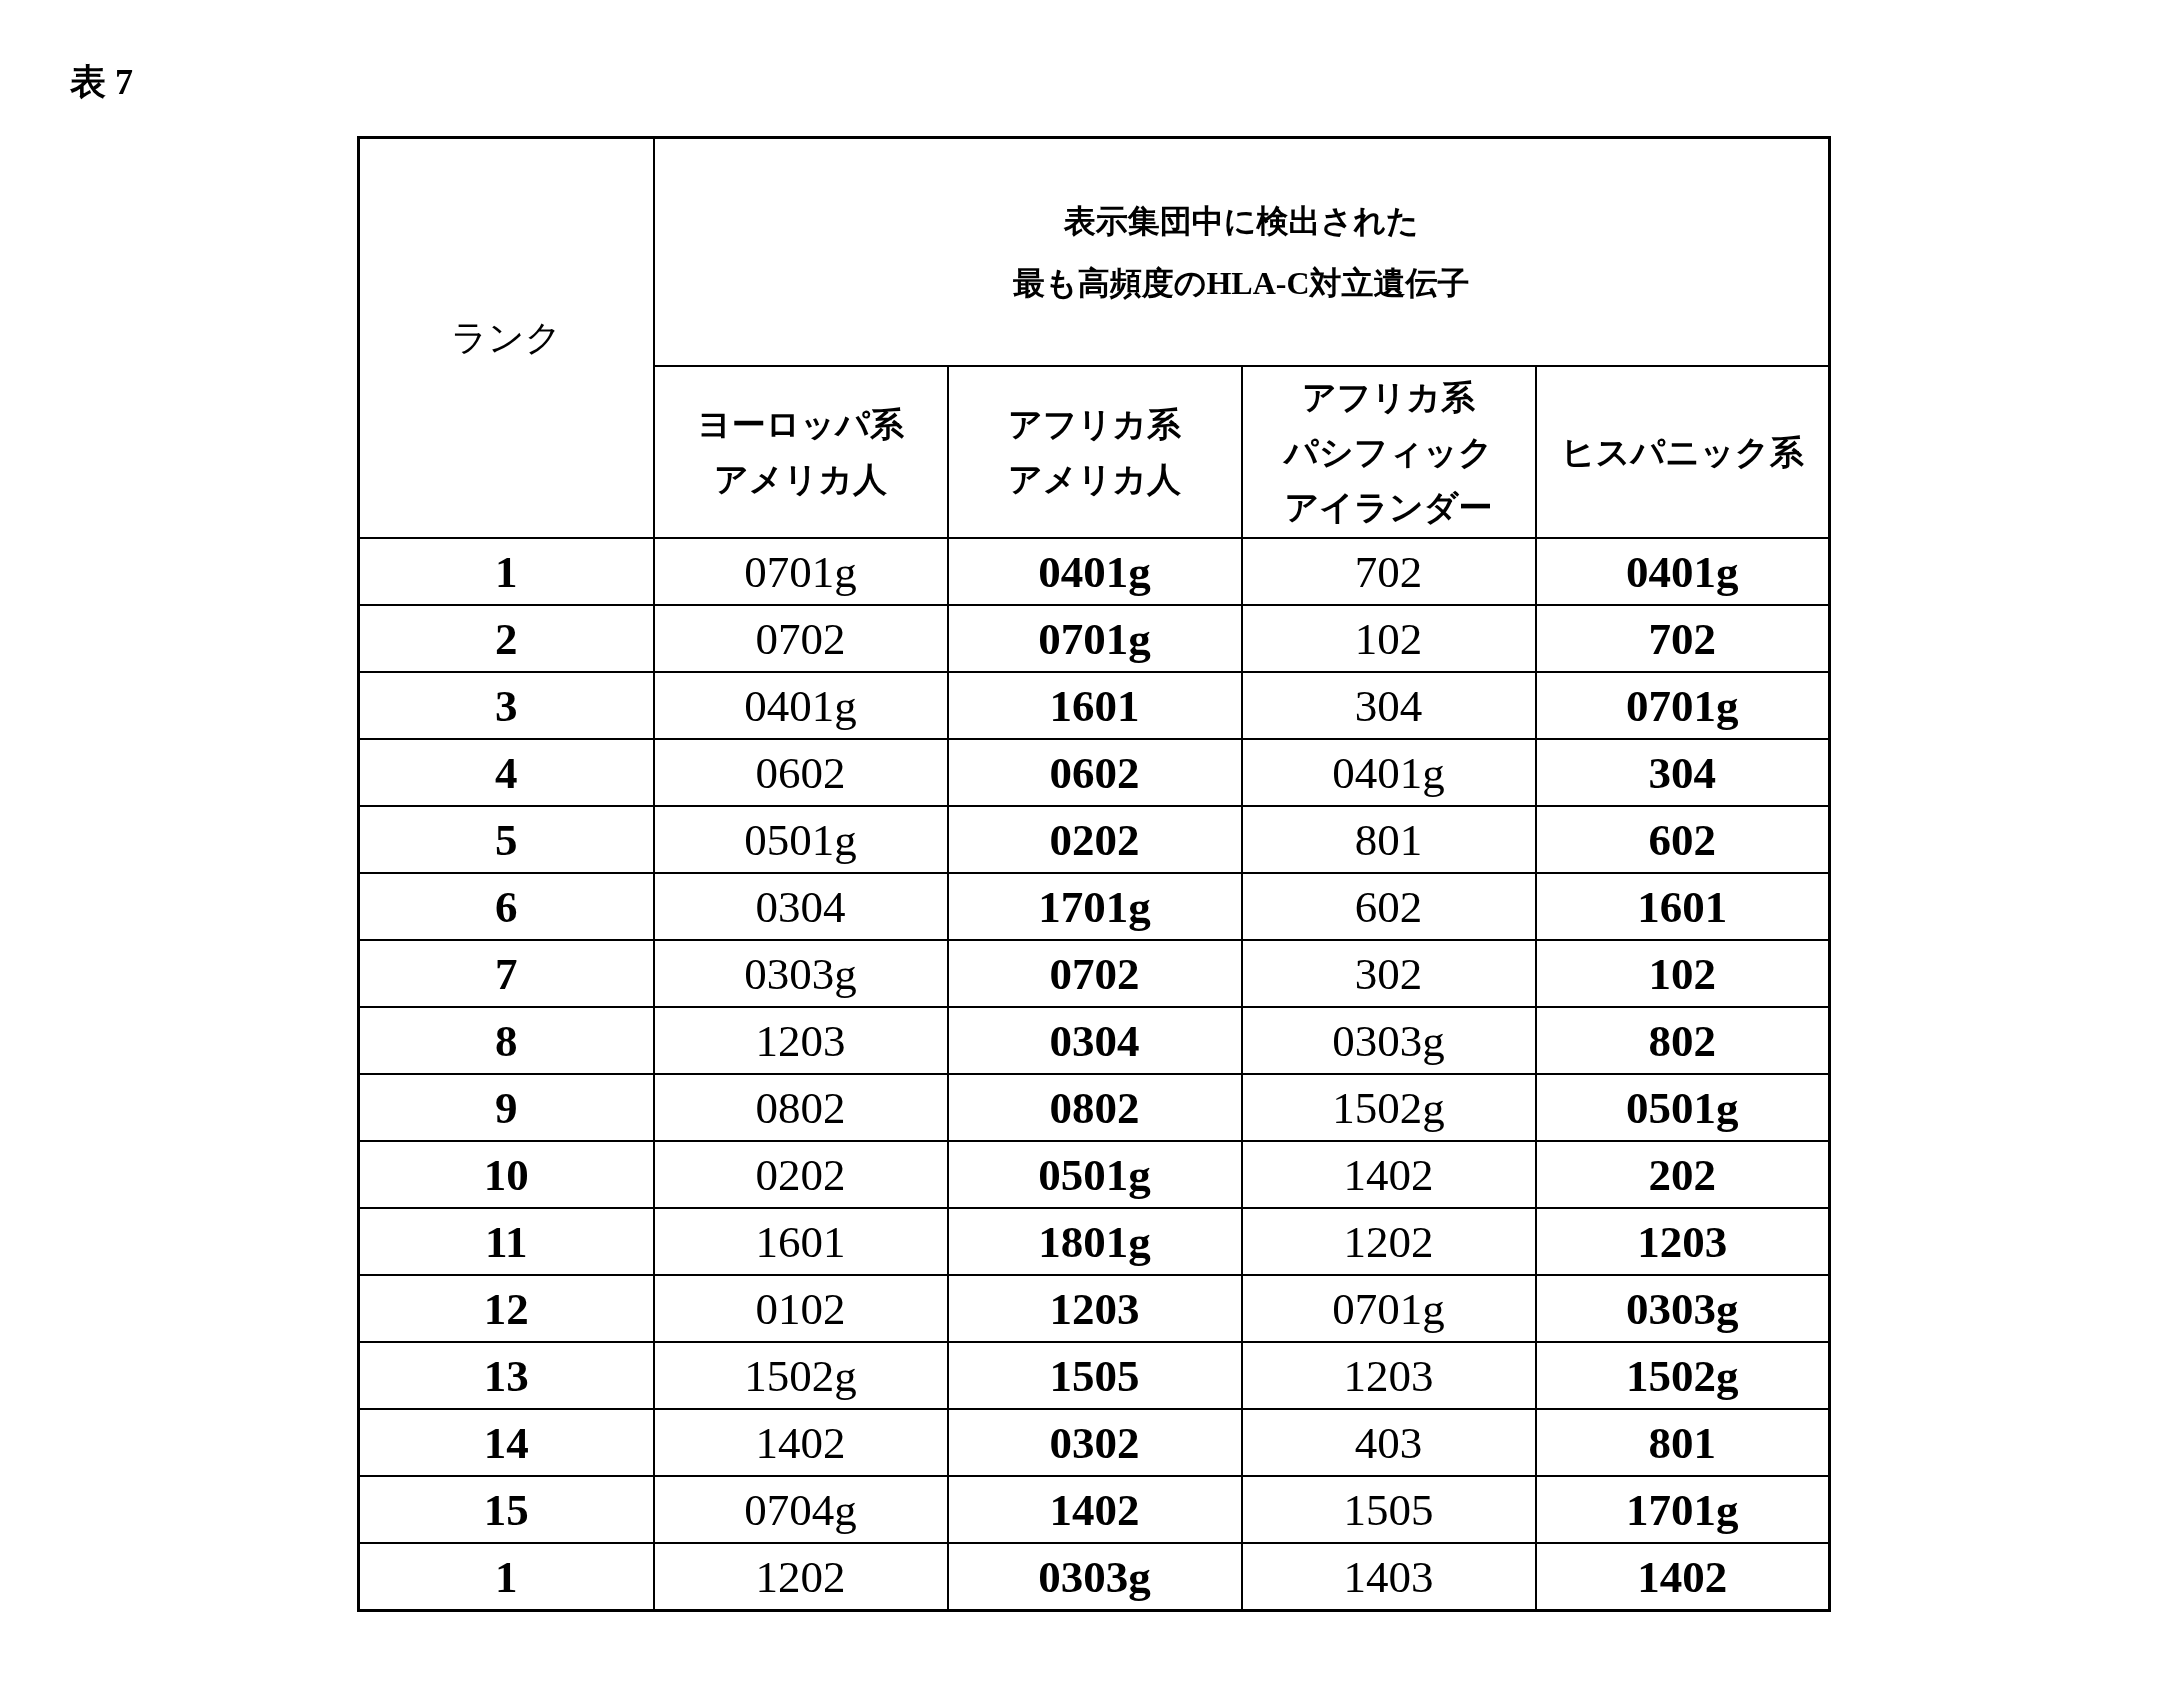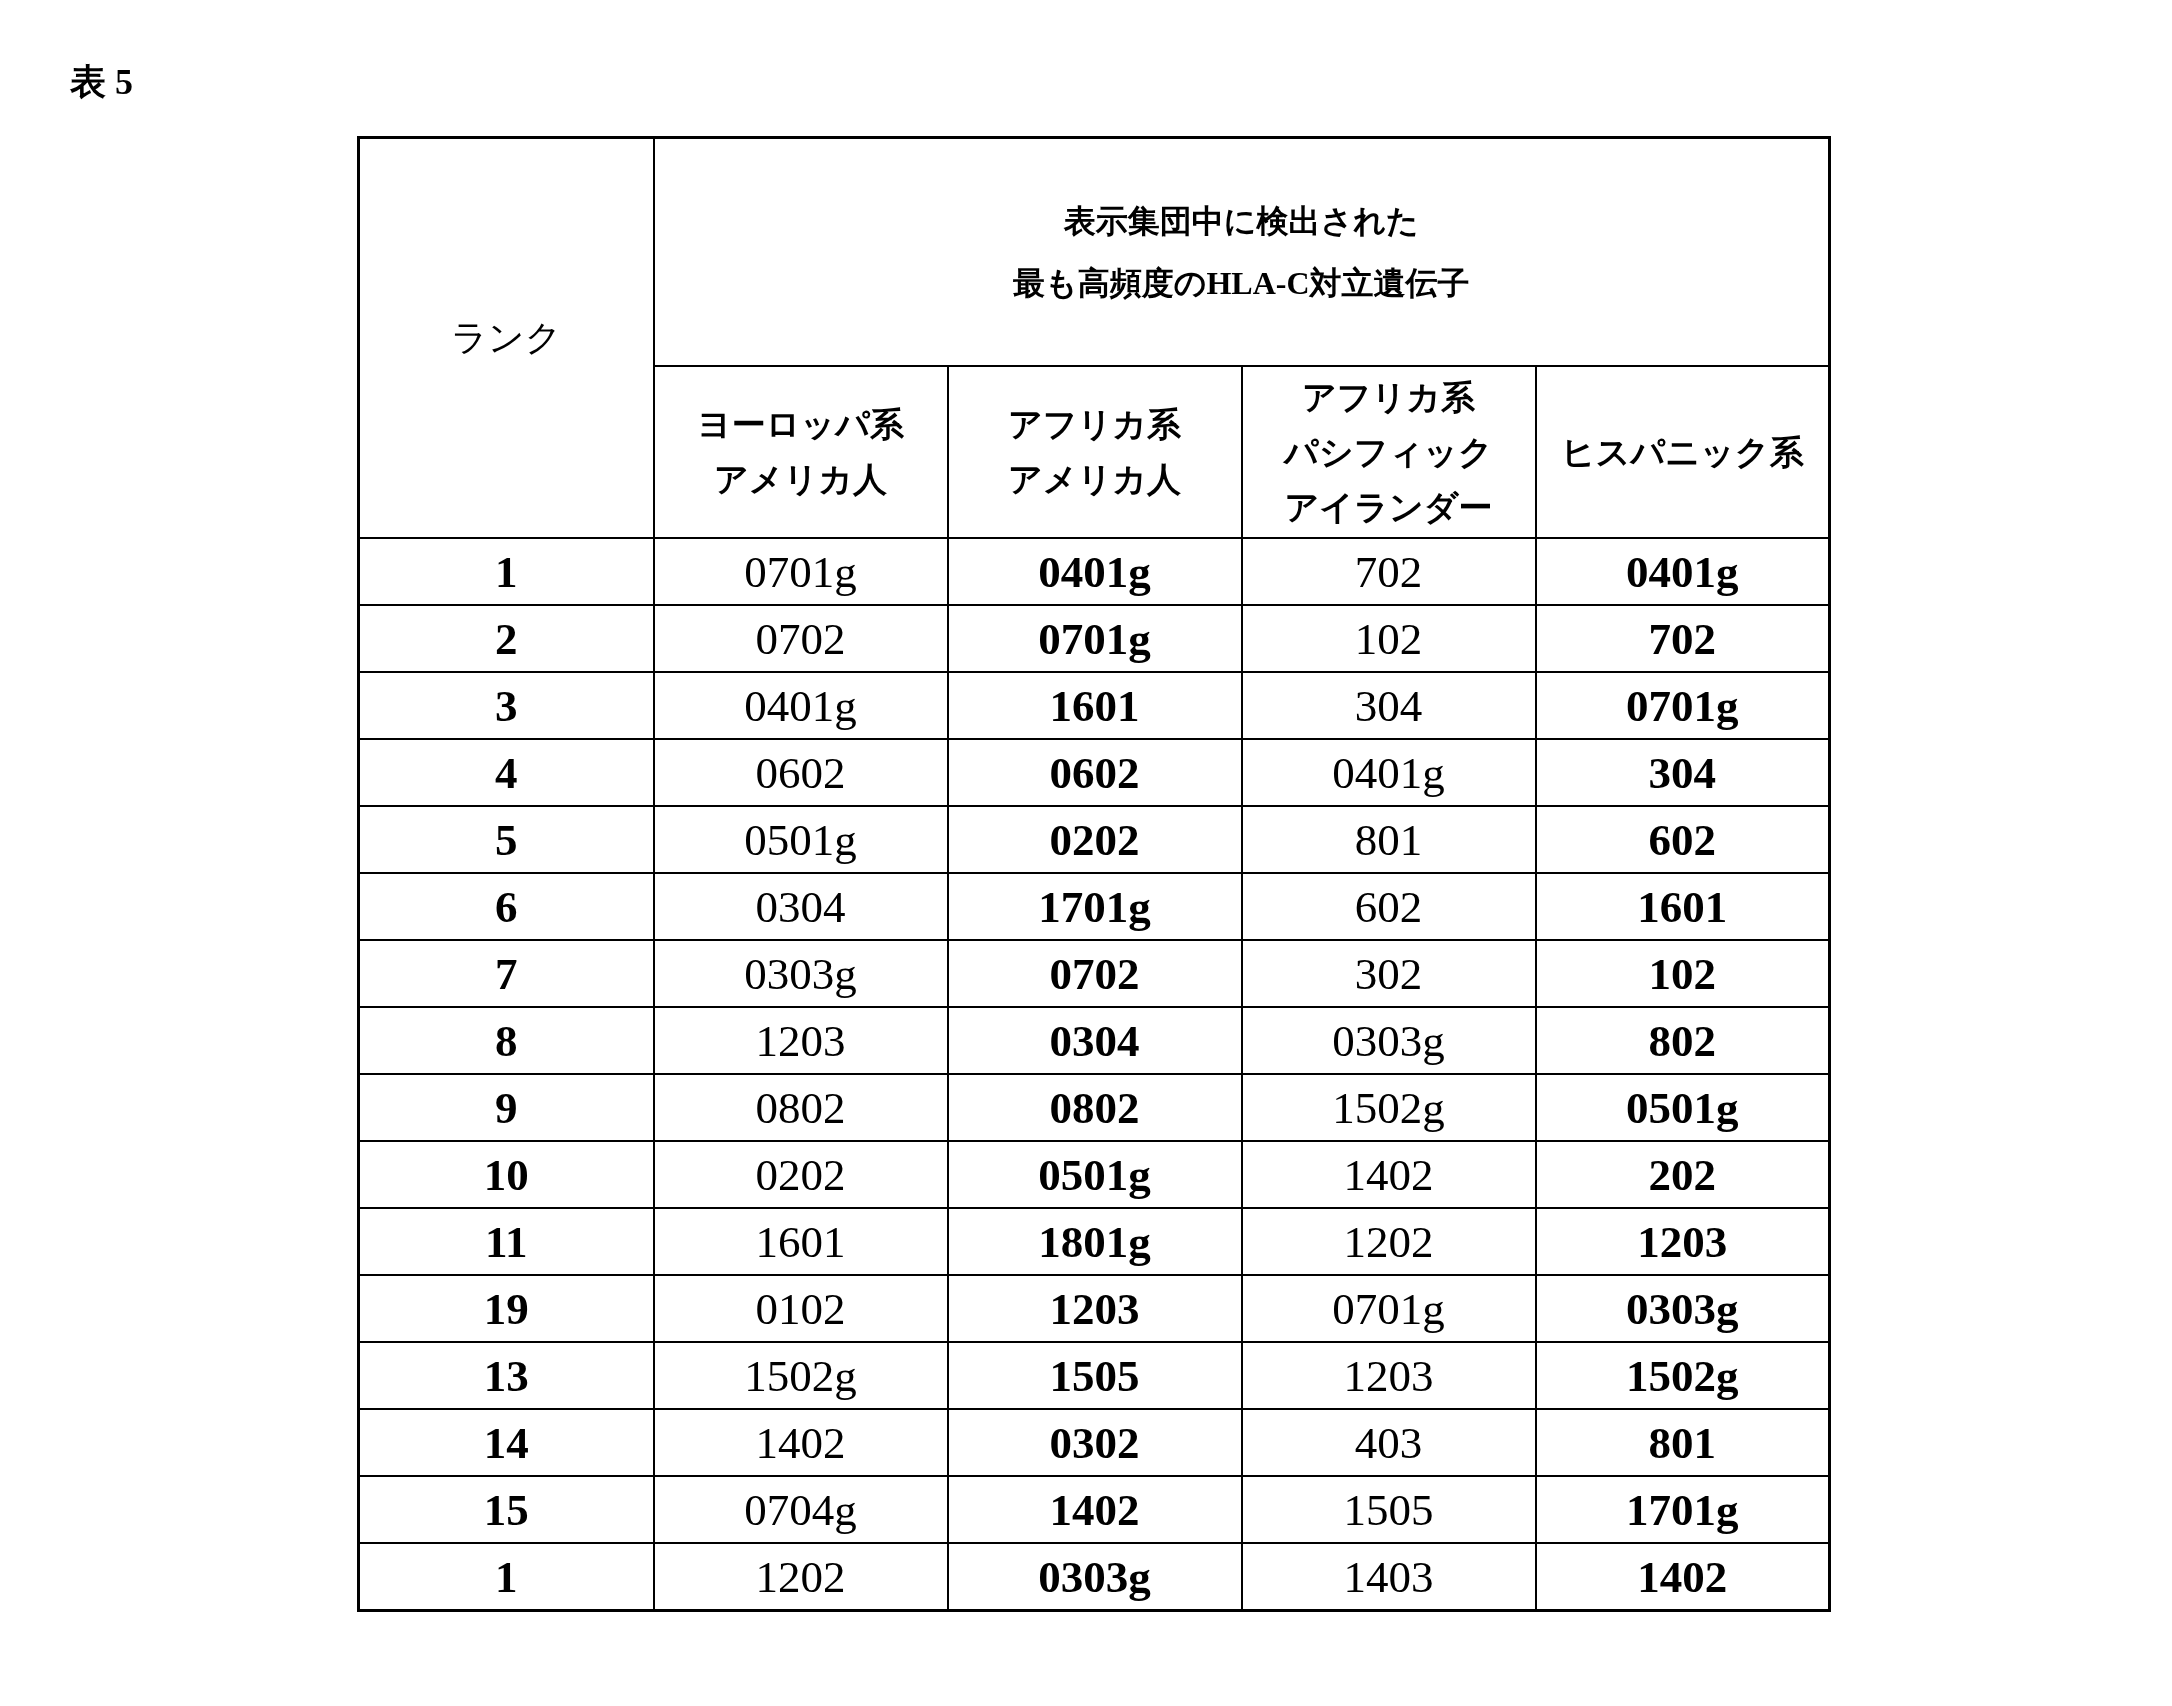--- a/index.html
+++ b/index.html
@@ -17,21 +17,21 @@
   .h-sub { height:170px; font-size:34px; line-height:55px; }
   .h-sub.bold { font-weight:bold; }
   tr.row td { height:65px; font-size:45px; }
   td.rank { font-weight:bold; }
   td.bold { font-weight:bold; }
   .line { display:block; }
 </style>
 </head>
 <body>
 
-<div class="doc-title">表 5</div>
+<div class="doc-title">表 7</div>
 
 <table class="hla">
   <colgroup>
     <col class="c-rank">
       <col class="c-pop">
       <col class="c-pop">
       <col class="c-pop">
       <col class="c-pop">
   </colgroup>
   <thead>
@@ -133,21 +133,21 @@
         <td class="bold">202</td>
       </tr>
       <tr class="row">
         <td class="rank">11</td>
         <td>1601</td>
         <td class="bold">1801g</td>
         <td>1202</td>
         <td class="bold">1203</td>
       </tr>
       <tr class="row">
-        <td class="rank">19</td>
+        <td class="rank">12</td>
         <td>0102</td>
         <td class="bold">1203</td>
         <td>0701g</td>
         <td class="bold">0303g</td>
       </tr>
       <tr class="row">
         <td class="rank">13</td>
         <td>1502g</td>
         <td class="bold">1505</td>
         <td>1203</td>

